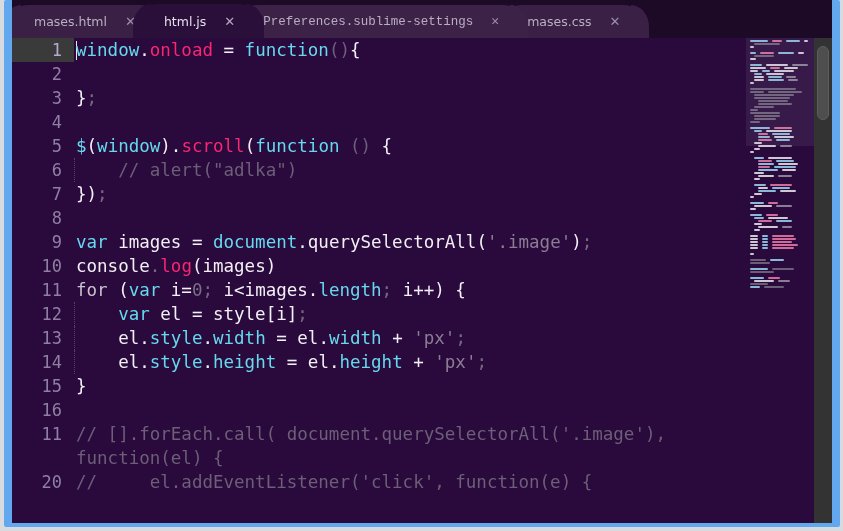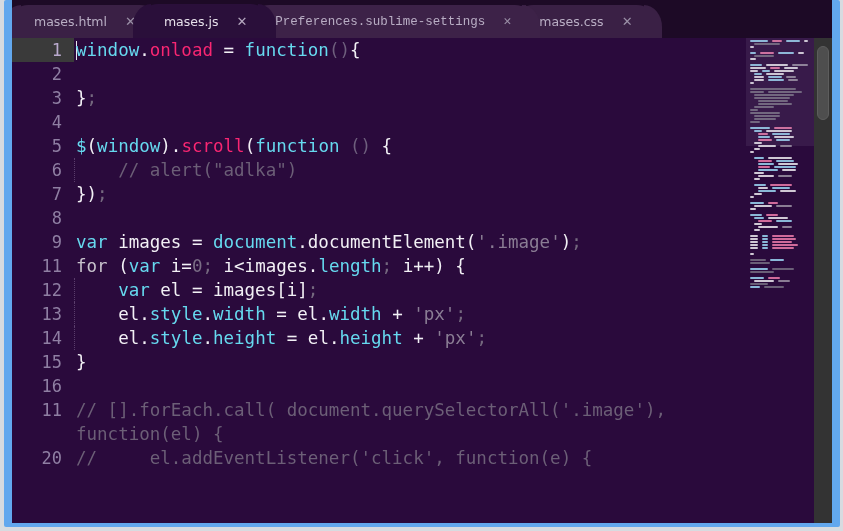--- a/index.html
+++ b/index.html
@@ -196,21 +196,21 @@
   <div class="win-frame">
     <div class="win-blue"></div>
   </div>
 
   <div class="tabbar" id="tabbar">
       <div class="tab t1">
         <span class="tab-label">mases.html</span>
         <span class="tab-close">✕</span>
       </div>
       <div class="tab t2 active">
-        <span class="tab-label">mases.js</span>
+        <span class="tab-label">html.js</span>
         <span class="tab-close">✕</span>
       </div>
       <div class="tab t3">
         <span class="tab-label">Preferences.sublime-settings</span>
         <span class="tab-close">✕</span>
       </div>
       <div class="tab t4">
         <span class="tab-label">mases.css</span>
         <span class="tab-close">✕</span>
       </div>
@@ -219,23 +219,24 @@
   <div class="editor">
     <div class="code-pane" id="codepane">
         <div class="line cur"><div class="gutter">1</div><div class="code"><span class="cursor"></span><span class="c-cyan">window</span><span class="c-white">.</span><span class="c-pink">onload</span><span class="c-white"> = </span><span class="c-cyan">function</span><span class="c-punct">()</span><span class="c-white">{</span></div></div>
         <div class="line"><div class="gutter">2</div><div class="code"><span class="indent-guide"></span></div></div>
         <div class="line"><div class="gutter">3</div><div class="code"><span class="c-white">}</span><span class="c-grey">;</span></div></div>
         <div class="line"><div class="gutter">4</div><div class="code">&nbsp;</div></div>
         <div class="line"><div class="gutter">5</div><div class="code"><span class="c-cyan">$</span><span class="c-white">(</span><span class="c-cyan">window</span><span class="c-white">)</span><span class="c-white">.</span><span class="c-pink">scroll</span><span class="c-white">(</span><span class="c-cyan">function</span><span class="c-punct"> ()</span><span class="c-white"> {</span></div></div>
         <div class="line"><div class="gutter">6</div><div class="code"><span class="indent-guide"></span><span class="c-com">    // alert("adlka")</span></div></div>
         <div class="line"><div class="gutter">7</div><div class="code"><span class="c-white">})</span><span class="c-grey">;</span></div></div>
         <div class="line"><div class="gutter">8</div><div class="code">&nbsp;</div></div>
-        <div class="line"><div class="gutter">9</div><div class="code"><span class="c-cyan">var</span><span class="c-white"> images = </span><span class="c-cyan">document</span><span class="c-white">.</span><span class="c-white">documentElement</span><span class="c-white">(</span><span class="c-str">'.image'</span><span class="c-white">)</span><span class="c-grey">;</span></div></div>
+        <div class="line"><div class="gutter">9</div><div class="code"><span class="c-cyan">var</span><span class="c-white"> images = </span><span class="c-cyan">document</span><span class="c-white">.</span><span class="c-white">querySelectorAll</span><span class="c-white">(</span><span class="c-str">'.image'</span><span class="c-white">)</span><span class="c-grey">;</span></div></div>
+        <div class="line"><div class="gutter">10</div><div class="code"><span class="c-white">console</span><span class="c-grey">.</span><span class="c-pink">log</span><span class="c-white">(images)</span></div></div>
         <div class="line"><div class="gutter">11</div><div class="code"><span class="c-kw">for</span><span class="c-white"> (</span><span class="c-cyan">var</span><span class="c-white"> i=</span><span class="c-num">0</span><span class="c-grey">;</span><span class="c-white"> i&lt;images</span><span class="c-white">.</span><span class="c-cyan">length</span><span class="c-grey">;</span><span class="c-white"> i++) {</span></div></div>
-        <div class="line"><div class="gutter">12</div><div class="code"><span class="indent-guide"></span><span class="c-white">    </span><span class="c-cyan">var</span><span class="c-white"> el = images[i]</span><span class="c-grey">;</span></div></div>
+        <div class="line"><div class="gutter">12</div><div class="code"><span class="indent-guide"></span><span class="c-white">    </span><span class="c-cyan">var</span><span class="c-white"> el = style[i]</span><span class="c-grey">;</span></div></div>
         <div class="line"><div class="gutter">13</div><div class="code"><span class="indent-guide"></span><span class="c-white">    el</span><span class="c-white">.</span><span class="c-cyan">style</span><span class="c-white">.</span><span class="c-cyan">width</span><span class="c-white"> = el</span><span class="c-white">.</span><span class="c-cyan">width</span><span class="c-white"> + </span><span class="c-str">'px'</span><span class="c-grey">;</span></div></div>
         <div class="line"><div class="gutter">14</div><div class="code"><span class="indent-guide"></span><span class="c-white">    el</span><span class="c-white">.</span><span class="c-cyan">style</span><span class="c-white">.</span><span class="c-cyan">height</span><span class="c-white"> = el</span><span class="c-white">.</span><span class="c-cyan">height</span><span class="c-white"> + </span><span class="c-str">'px'</span><span class="c-grey">;</span></div></div>
         <div class="line"><div class="gutter">15</div><div class="code"><span class="c-white">}</span></div></div>
         <div class="line"><div class="gutter">16</div><div class="code">&nbsp;</div></div>
         <div class="line"><div class="gutter">11</div><div class="code"><span class="c-com">// [].forEach.call( document.querySelectorAll('.image'), function(el) {</span></div></div>
         <div class="line"><div class="gutter">20</div><div class="code"><span class="c-com">//     el.addEventListener('click', function(e) {</span></div></div>
       </div>
     <div class="minimap" id="minimap">
       <div class="mm-viewport" id="mmvp" style="height: 108px;"></div>
     <div class="mm-row">

